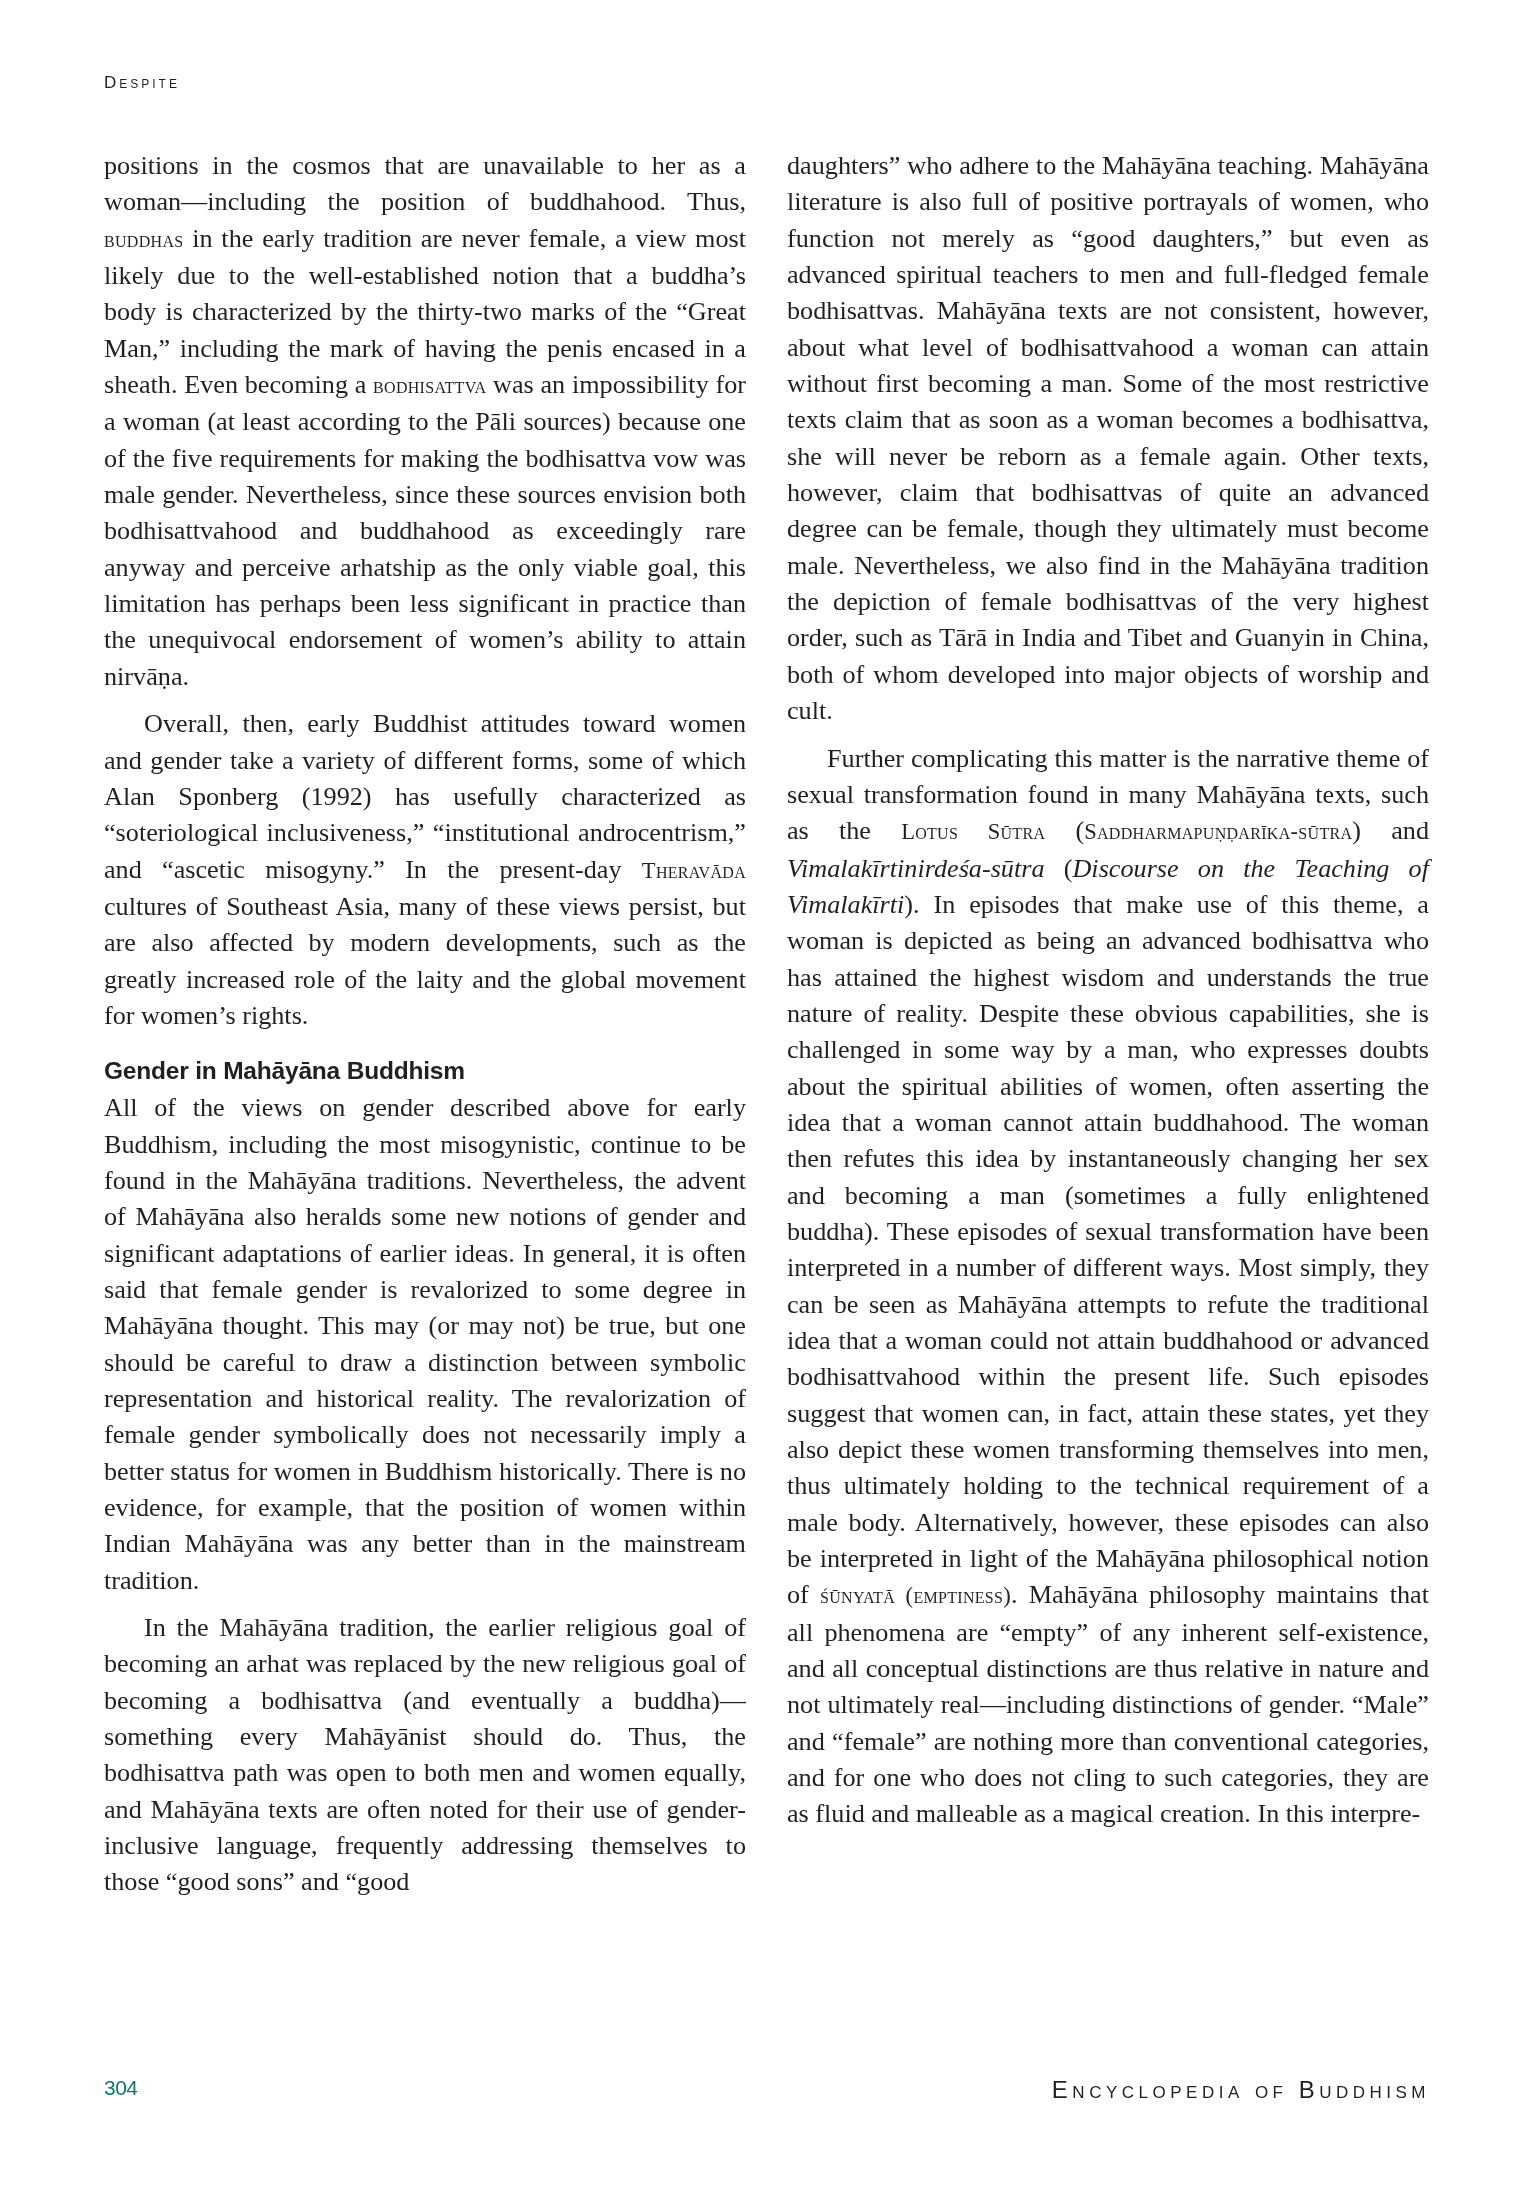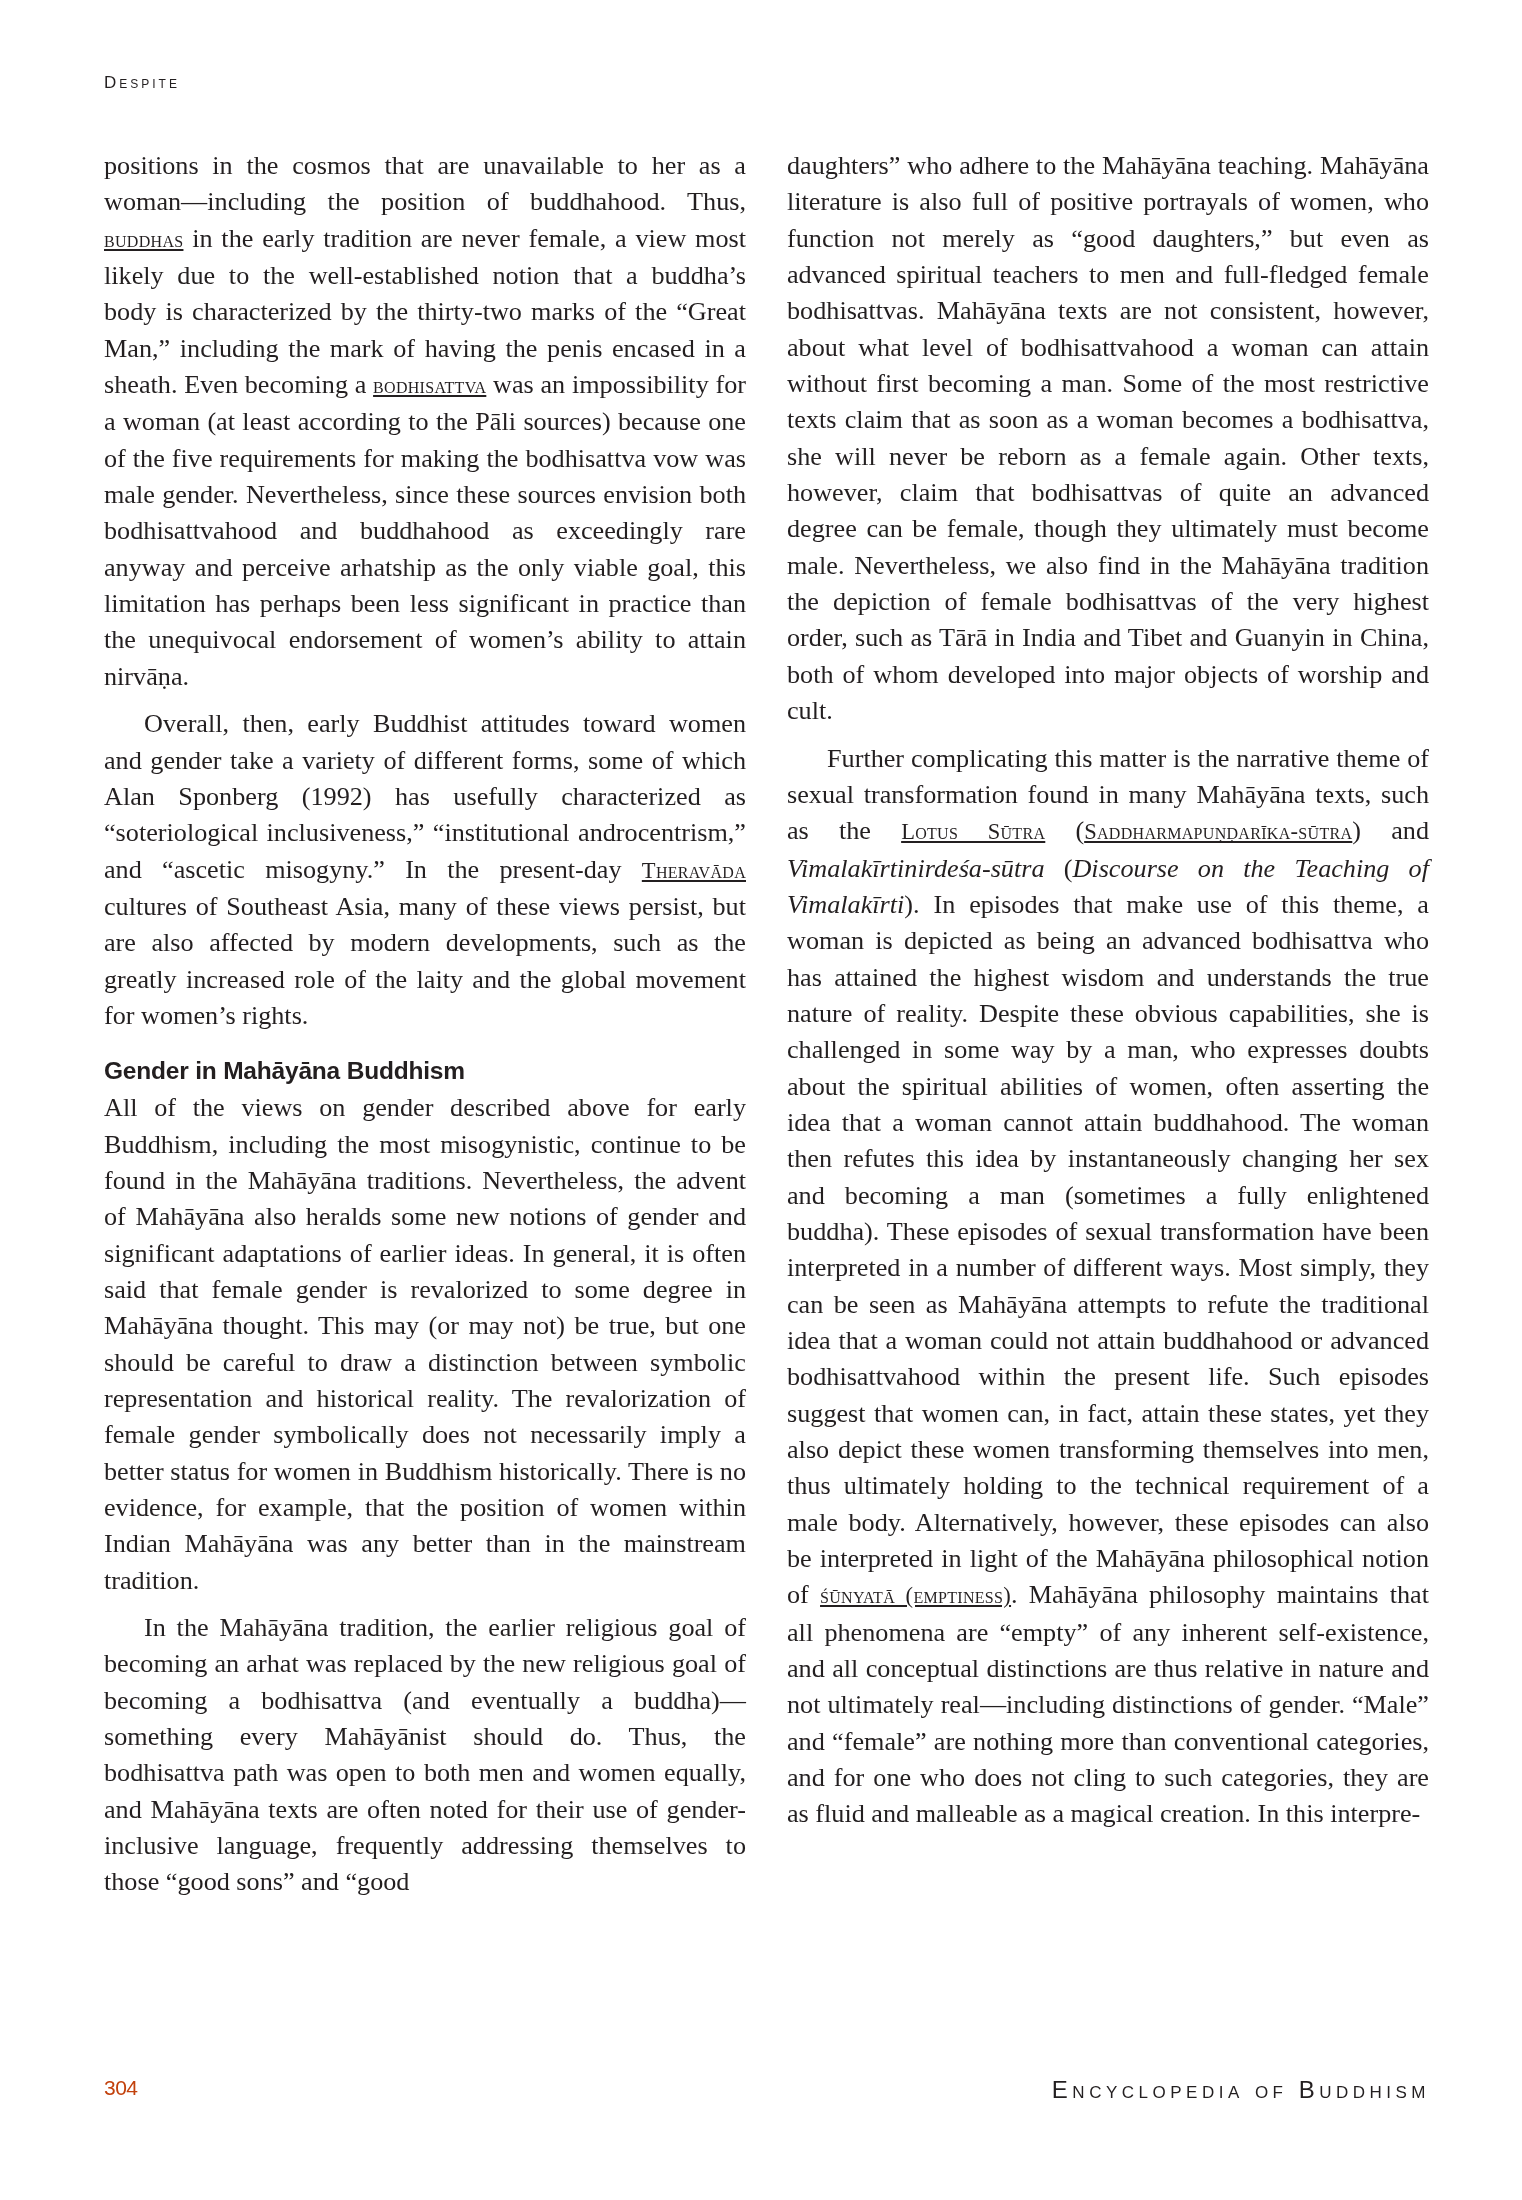--- a/index.html
+++ b/index.html
@@ -17,31 +17,31 @@
   .column {
     position: absolute; top: 148px; width: 642px;
     font-size: 26.2px; line-height: 36.35px;
     text-align: justify; hyphens: manual;
   }
   .col-left { left: 104px; }
   .col-right { left: 787px; }
   .para { margin: 0 0 11px 0; text-indent: 0; }
   .para.indent { text-indent: 40px; }
   .para.last { margin-bottom: 0; }
-  .sc { font-variant: small-caps; font-size: 0.86em; letter-spacing: 0.3px; text-decoration: underline; }
+  .sc { font-variant: small-caps; font-size: 0.86em; letter-spacing: 0.3px; }
   .it { font-style: italic; }
   .section-heading {
     font-family: "Liberation Sans", "DejaVu Sans", sans-serif;
     font-weight: bold; font-size: 24.5px; line-height: 30px;
     margin: 22px 0 4px 0; text-align: left; letter-spacing: -0.2px;
   }
   .footer-page {
     position: absolute; left: 104px; top: 2076px;
     font-family: "Liberation Sans", "DejaVu Sans", sans-serif;
-    font-size: 21px; color: #c2410c; letter-spacing: -0.5px;
+    font-size: 21px; color: #0f766e; letter-spacing: -0.5px;
   }
   .footer-title {
     position: absolute; right: 92px; top: 2076px;
     font-family: "Liberation Sans", "DejaVu Sans", sans-serif;
     font-size: 24px; letter-spacing: 4.5px; font-variant: small-caps;
     color: #231f20;
   }
 </style>
 </head>
 <body>

